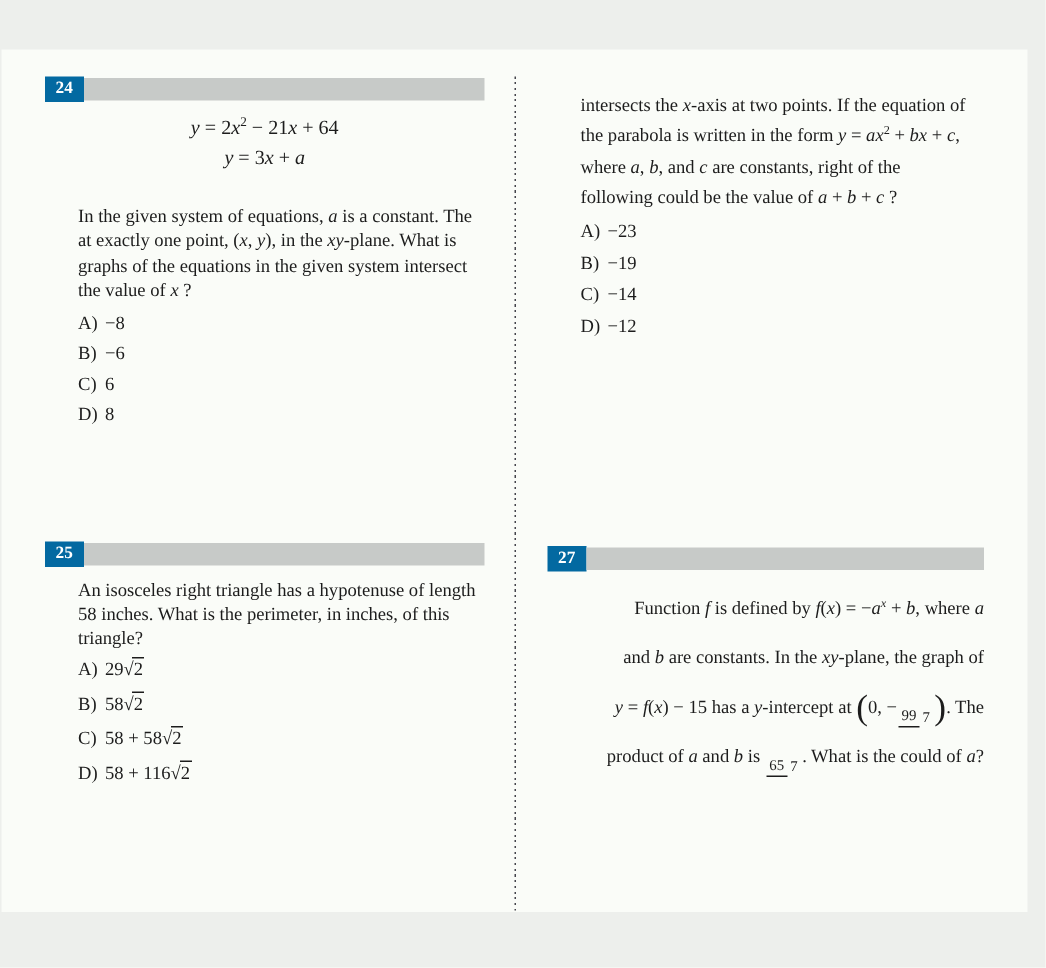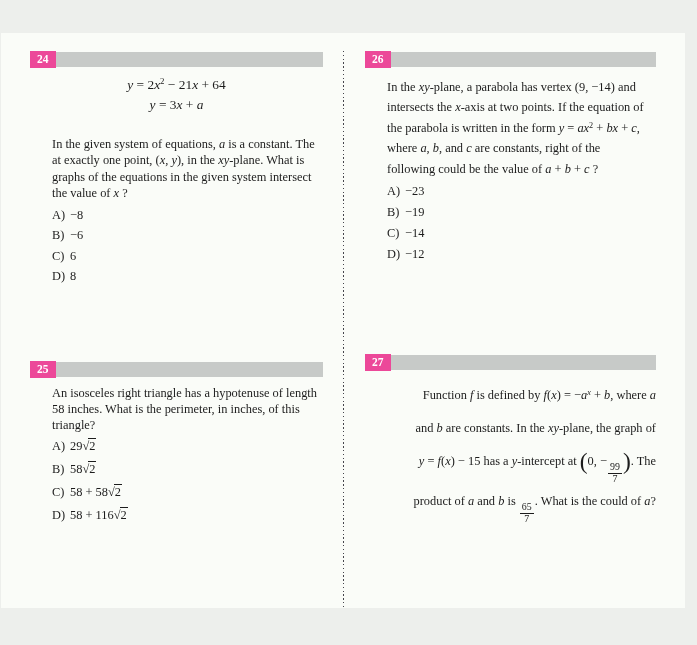--- a/index.html
+++ b/index.html
@@ -10,23 +10,23 @@
   }
   .paper{position:absolute;left:1px;top:33px;width:684px;height:575px;background:#fafcf8;}
   .divider{
     position:absolute;left:343px;top:51px;width:1.4px;height:556px;
     background:repeating-linear-gradient(to bottom,#45454c 0,#45454c 1.4px,transparent 1.4px,transparent 3.8px);
   }
   .question{position:absolute;font-size:12.4px;}
   .q24{left:30px;top:51px;width:293px;}
   .q25{left:30px;top:361px;width:293px;}
   .q26{left:365px;top:51px;width:291px;}
-  .q27{left:365px;top:354px;width:291px;}
+  .q27{left:365px;top:364px;width:291px;}
   .qhead{display:flex;height:17px;}
-  .qnum{background:#ec4899;color:#fff;font-weight:bold;font-size:11.5px;line-height:17px;padding:0 7px;}
+  .qnum{background:#0369a1;color:#fff;font-weight:bold;font-size:11.5px;line-height:17px;padding:0 7px;}
   .qbar{flex:1;background:#c7cac8;margin:1px 0;}
   .equations{margin-top:7px;text-align:center;font-size:13.4px;}
   .equations .line{line-height:19.5px;}
   .line{white-space:nowrap;}
   .stem{padding-left:22px;}
   .q24 .stem{margin-top:22px;}  .q24 .stem .line{line-height:16.4px;}
   .q25 .stem{margin-top:7px;}  .q25 .stem .line{line-height:16px;}
   .q26 .stem{margin-top:9px;}  .q26 .stem .line{line-height:20.4px;}
   .q27 .stem{margin-top:8px;}  .q27 .stem .line{line-height:33px;text-align:right;}
   .choices{padding-left:22px;}
@@ -34,21 +34,21 @@
   .q25 .choices{margin-top:6px;} .q25 .choice{height:23px;}
   .q26 .choices{margin-top:5px;} .q26 .choice{height:21px;}
   .choice{display:flex;align-items:baseline;}
   .clabel{width:18px;flex:0 0 18px;}
   .cval{white-space:nowrap;}
   .it{font-style:italic;}
   .sup{font-size:0.66em;vertical-align:0.55em;line-height:0;}
   .rt{letter-spacing:-1px;}
   .ov{border-top:1px solid #1c1c1c;padding:0 1px;margin-left:0;}
   .bigp{font-size:1.9em;vertical-align:-0.18em;line-height:0;}
-  .frac{display:inline-flex;flex-direction:column;align-items:center;
+  .frac{display:inline-flex;flex-direction:row;align-items:center;
         font-size:0.8em;line-height:1.08;vertical-align:-0.55em;margin:0 1px;}
   .frac .fnum{border-bottom:1px solid #1c1c1c;padding:0 2px;}
   .frac .fden{padding:0 2px;}
 </style>
 </head>
 <body>
 
 <div class="paper"></div>
 <div class="divider"></div>
 
@@ -111,26 +111,21 @@
         <span class="cval"><span>58 + 58</span><span class="rt">√</span><span class="ov">2</span></span>
       </div>
       <div class="choice">
         <span class="clabel">D)</span>
         <span class="cval"><span>58 + 116</span><span class="rt">√</span><span class="ov">2</span></span>
       </div>
     </div>
 </section>
 
 <section class="question q26">
-  <header class="qhead">
-    <span class="qnum">26</span>
-    <span class="qbar"></span>
-  </header>
   <div class="stem">
-      <div class="line"><span>In the </span><span class="it">xy</span><span>-plane, a parabola has vertex (9, −14) and</span></div>
       <div class="line"><span>intersects the </span><span class="it">x</span><span>-axis at two points. If the equation of</span></div>
       <div class="line"><span>the parabola is written in the form </span><span class="it">y</span><span> = </span><span class="it">ax</span><span class="sup">2</span><span> + </span><span class="it">bx</span><span> + </span><span class="it">c</span><span>,</span></div>
       <div class="line"><span>where </span><span class="it">a</span><span>, </span><span class="it">b</span><span>, and </span><span class="it">c</span><span> are constants, right of the</span></div>
       <div class="line"><span>following could be the value of </span><span class="it">a</span><span> + </span><span class="it">b</span><span> + </span><span class="it">c</span><span> ?</span></div>
     </div>
   <div class="choices">
       <div class="choice">
         <span class="clabel">A)</span>
         <span class="cval"><span>−23</span></span>
       </div>

